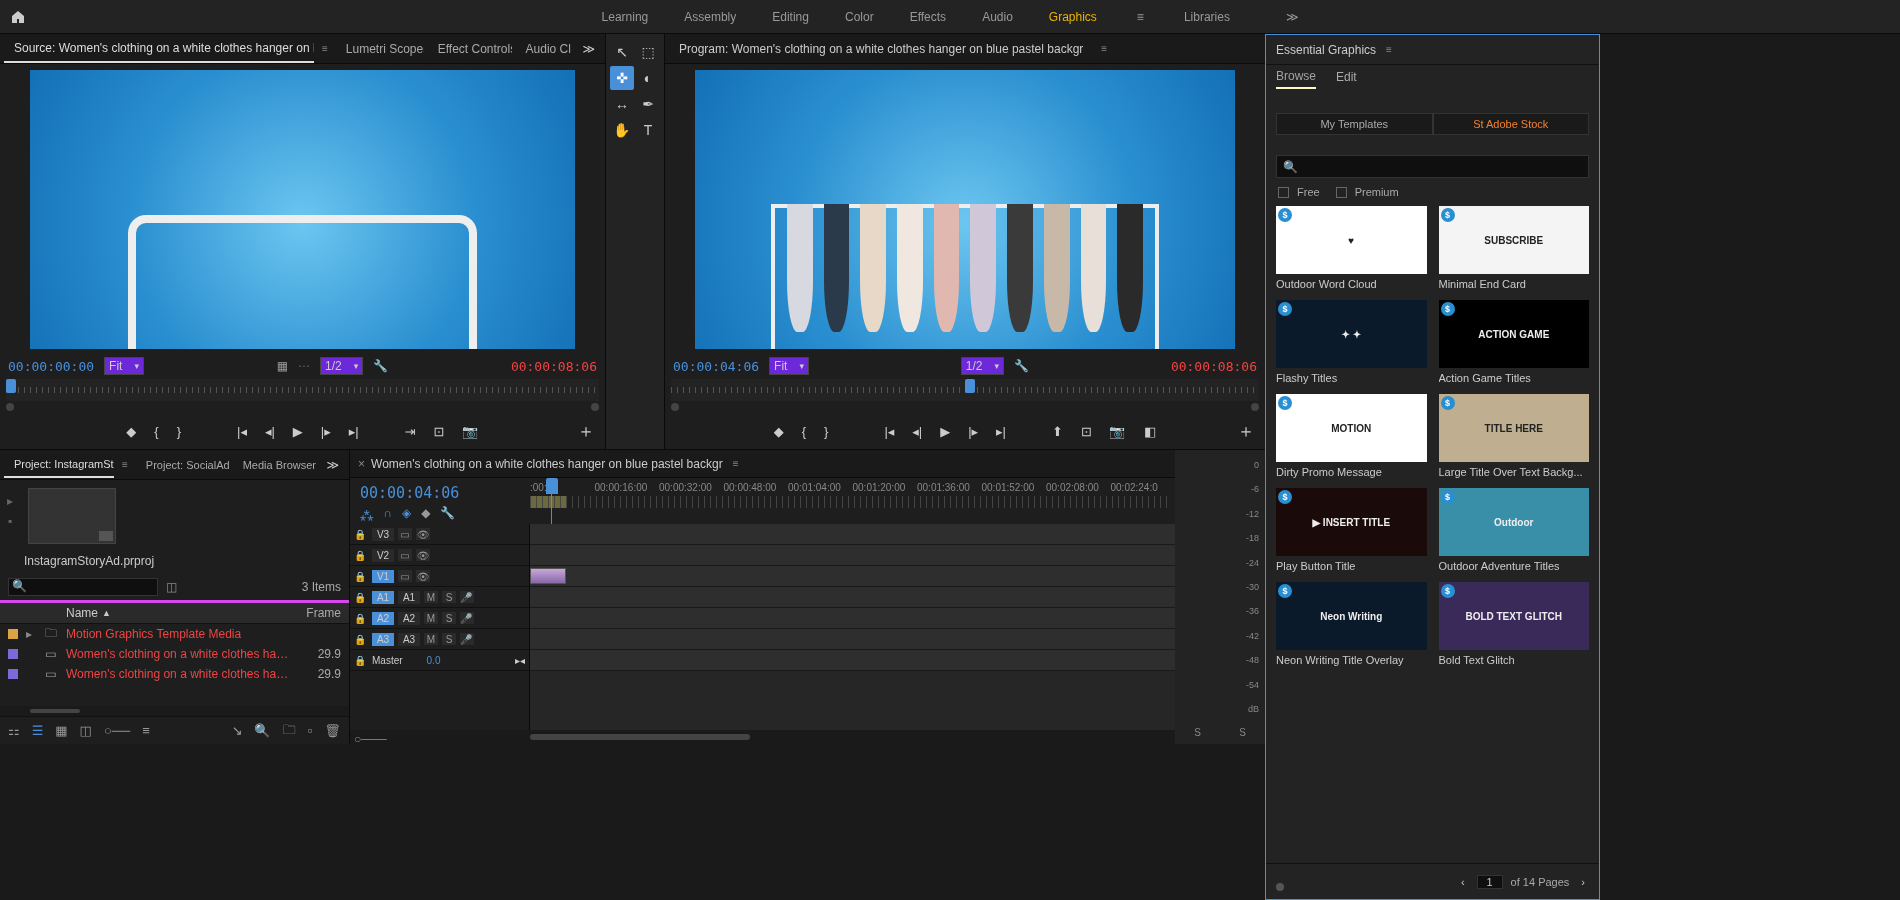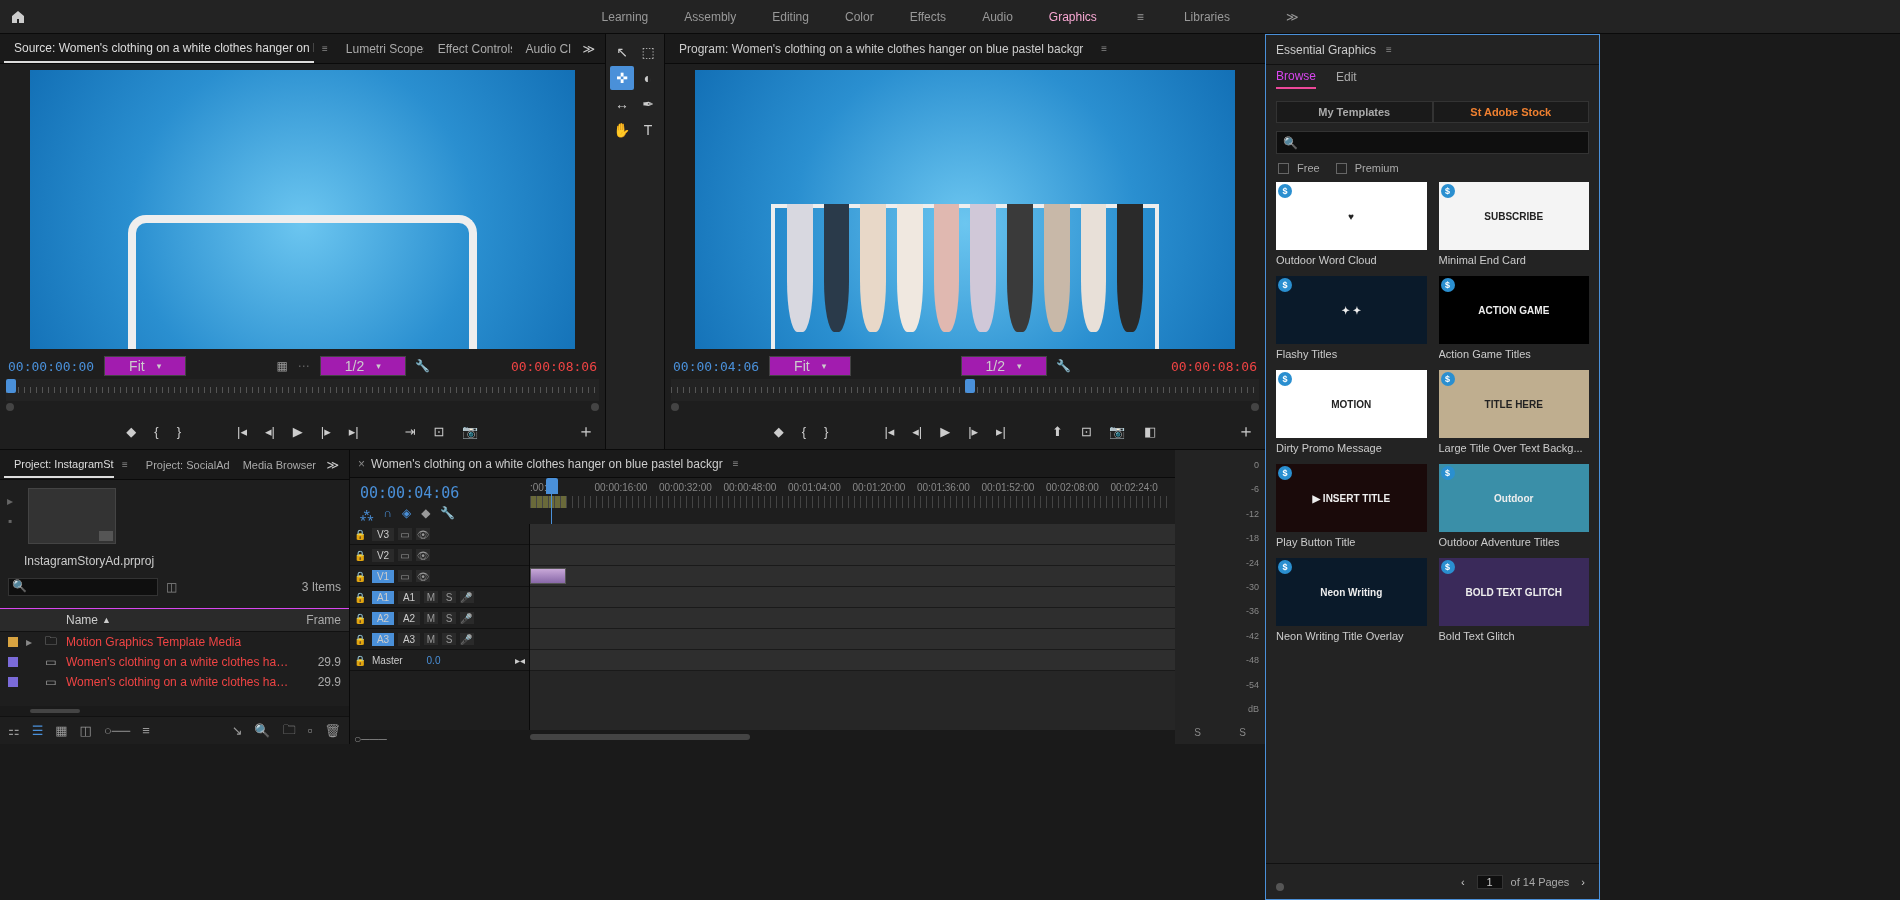--- a/index.html
+++ b/index.html
@@ -1,21 +1,21 @@
 <!DOCTYPE html>
 <html><head>
 <meta charset="utf-8">
 <style>
 * { margin:0; padding:0; box-sizing:border-box; font-family:"Segoe UI",Arial,sans-serif; }
 body { background:#1a1a1a; color:#aaa; font-size:12px; overflow:hidden; width:1900px; height:900px; }
 .topbar { height:34px; background:#232323; display:flex; align-items:center; padding:0 10px; border-bottom:1px solid #0a0a0a; }
 .home-icon { color:#ccc; font-size:16px; cursor:pointer; }
 .workspaces { margin-left:auto; margin-right:auto; display:flex; gap:36px; align-items:center; position:absolute; left:50%; transform:translateX(-50%); }
 .workspaces span { color:#999; cursor:pointer; font-size:12px; }
-.workspaces span.active { color:#f9a8d4; }
+.workspaces span.active { color:#eab308; }
 .ws-more { margin-left:20px; color:#ccc; cursor:pointer; }
 .col-left { width:605px; display:flex; flex-direction:column; }
 .col-tools { width:60px; background:#232323; border-left:1px solid #0a0a0a; border-right:1px solid #0a0a0a; padding:6px 4px; }
 .col-mid { width:600px; display:flex; flex-direction:column; }
 .col-right { width:335px; background:#232323; border:1px solid #4a90d9; display:flex; flex-direction:column; }
 
 .panel-tabs { height:30px; background:#1a1a1a; display:flex; align-items:center; padding:0 4px; gap:4px; border-bottom:1px solid #0a0a0a; position:relative; }
 .panel-tabs .tab { padding:6px 10px; color:#aaa; cursor:pointer; white-space:nowrap; overflow:hidden; }
 .panel-tabs .tab.active { color:#ddd; border-bottom:2px solid #ddd; }
 .panel-tabs .more { margin-left:auto; color:#ccc; cursor:pointer; padding:0 6px; }
@@ -26,21 +26,21 @@
 .video-frame { width:100%; height:100%; background:radial-gradient(circle at 50% 55%, #6cc6f0 0%, #2a8fd0 55%, #1370b6 100%); position:relative; overflow:hidden; }
 .rack-empty { position:absolute; bottom:0; left:18%; right:18%; top:52%; border:8px solid #eee; border-bottom:none; border-radius:18px 18px 0 0; }
 .rack-full { position:absolute; top:48%; left:14%; right:14%; height:4px; background:#eee; }
 .rack-leg { position:absolute; top:48%; bottom:0; width:4px; background:#eee; }
 .rack-leg.l { left:14%; } .rack-leg.r { right:14%; }
 .clothes { position:absolute; top:46%; left:16%; right:16%; bottom:0; display:flex; align-items:flex-start; justify-content:space-around; }
 .garment { width:7%; height:85%; border-radius:0 0 40% 40%; margin-top:6px; }
 .monitor-ctrl { height:22px; display:flex; align-items:center; padding:0 8px; gap:10px; }
 .tc { color:#4a90d9; font-family:monospace; font-size:13px; }
 .tc.white { color:#ef4444; margin-left:auto; }
-.fit-dd { background:#a21caf; color:#ccc; padding:1px 24px; font-size:14px; border:1px solid #444; cursor:pointer; display:flex; align-items:center; gap:12px; }
+.fit-dd { background:#6d28d9; color:#ccc; padding:1px 4px; font-size:12px; border:1px solid #444; cursor:pointer; display:flex; align-items:center; gap:12px; }
 .fit-dd::after { content:"▾"; font-size:9px; }
 .ruler { height:22px; background:#232323; position:relative; margin:2px 6px 0; }
 .ruler::before { content:""; position:absolute; inset:8px 0 8px 0; background:repeating-linear-gradient(90deg,#555 0 1px,transparent 1px 6px); }
 .ruler .playhead { position:absolute; top:0; width:10px; height:14px; background:#4a90d9; border-radius:2px; }
 .scroll-thin { height:8px; margin:2px 6px; position:relative; }
 .scroll-thin .dot { position:absolute; width:8px; height:8px; background:#444; border-radius:50%; top:0; }
 .transport { height:36px; display:flex; align-items:center; justify-content:center; gap:18px; position:relative; }
 .transport .tbtn { color:#ccc; font-size:13px; cursor:pointer; }
 .transport .add { position:absolute; right:10px; color:#ccc; font-size:18px; cursor:pointer; }
 
@@ -52,21 +52,21 @@
 .project-panel { width:350px; background:#1e1e1e; display:flex; flex-direction:column; border-right:1px solid #0a0a0a; }
 .timeline-panel { flex:1; background:#1e1e1e; display:flex; flex-direction:column; }
 .audio-meter { width:90px; background:#232323; position:relative; }
 
 .proj-thumb { width:88px; height:56px; background:#333; margin:8px; border:1px solid #444; position:relative; }
 .proj-thumb::after{content:"";position:absolute;right:2px;bottom:2px;width:14px;height:10px;background:#555;}
 .proj-name { padding:2px 8px 6px 24px; color:#ccc; }
 .proj-search { height:26px; display:flex; align-items:center; padding:0 8px; gap:8px; }
 .proj-search input { background:#0f0f0f; border:1px solid #333; color:#ccc; padding:2px 6px 2px 18px; width:150px; font-size:11px; }
 .items-ct { margin-left:auto; color:#aaa; }
-.proj-header { height:24px; background:#2a2a2a; display:flex; align-items:center; padding:0 8px; gap:8px; border-top:1px solid #d946ef; border-bottom:1px solid #111; margin-top:8px; }
+.proj-header { height:24px; background:#2a2a2a; display:flex; align-items:center; padding:0 8px; gap:8px; border-top:3px solid #d946ef; border-bottom:1px solid #111; margin-top:0; }
 .proj-header .col-name { flex:1; color:#ccc; display:flex; align-items:center; gap:4px;}
 .proj-rows { flex:1; overflow:hidden; }
 .proj-row { height:20px; display:flex; align-items:center; padding:0 8px; gap:8px; }
 .proj-row .swatch { width:10px; height:10px; }
 .proj-row .arrow { width:10px; color:#888; }
 .proj-row .icon { width:14px; text-align:center; }
 .proj-row .rname { flex:1; color:#ef4444; overflow:hidden; white-space:nowrap; text-overflow:ellipsis; }
 .proj-row .fr { color:#aaa; width:40px; text-align:right; }
 .proj-footer { height:28px; display:flex; align-items:center; padding:0 8px; gap:12px; border-top:1px solid #111; }
 .proj-footer .fbtn { color:#999; cursor:pointer; font-size:13px; }
@@ -100,22 +100,22 @@
 .tl-scroll { height:14px; background:#1a1a1a; position:relative; }
 .tl-scroll .thumb { position:absolute; left:180px; top:4px; height:6px; width:220px; background:#444; border-radius:3px; }
 .tl-scroll .od { position:absolute; left:4px; top:2px; color:#888; cursor:pointer; }
 
 .meter-scale { position:absolute; right:6px; top:10px; bottom:30px; display:flex; flex-direction:column; justify-content:space-between; font-size:9px; color:#888; text-align:right; }
 .meter-ss { position:absolute; bottom:6px; left:0; right:0; display:flex; justify-content:space-around; font-size:10px; color:#888; }
 
 .eg-header { height:30px; display:flex; align-items:center; padding:0 10px; gap:6px; border-bottom:1px solid #111; }
 .eg-tabs { height:28px; display:flex; align-items:center; padding:0 10px; gap:20px; }
 .eg-tabs span { color:#aaa; cursor:pointer; padding-bottom:4px; }
-.eg-tabs span.active { color:#d946ef; border-bottom:2px solid #ec4899; }
-.eg-toggle { display:flex; margin:8px 10px;font-weight:bold; }
+.eg-tabs span.active { color:#a3a3a3; border-bottom:2px solid #fef9c3; }
+.eg-toggle { display:flex; margin:20px 10px; }
 .eg-toggle div { flex:1; text-align:center; padding:4px 0; background:#1a1a1a; border:1px solid #333; cursor:pointer; font-size:11px; }
 .eg-toggle div.active { color:#f08030; }
 .eg-search { margin:0 10px 6px; background:#0f0f0f; border:1px solid #333; padding:3px 6px; display:flex; align-items:center; gap:6px; }
 .eg-filters { display:flex; gap:16px; padding:2px 12px 8px; font-size:11px; }
 .eg-filters label { display:flex; align-items:center; gap:8px; cursor:pointer; }
 .eg-filters .cb { width:11px; height:11px; border:1px solid #666; }
 .eg-grid { flex:1; overflow:hidden; padding:0 10px; display:grid; grid-template-columns:1fr 1fr; gap:10px 12px; align-content:start; }
 .eg-item { cursor:pointer; }
 .eg-thumb { width:100%; height:68px; background:#111; position:relative; overflow:hidden; display:flex; align-items:center; justify-content:center; font-size:10px; color:#ddd; font-weight:bold; }
 .eg-badge { position:absolute; top:2px; left:2px; width:14px; height:14px; background:#2a8fd0; border-radius:50%; color:#fff; font-size:9px; display:flex; align-items:center; justify-content:center; }

